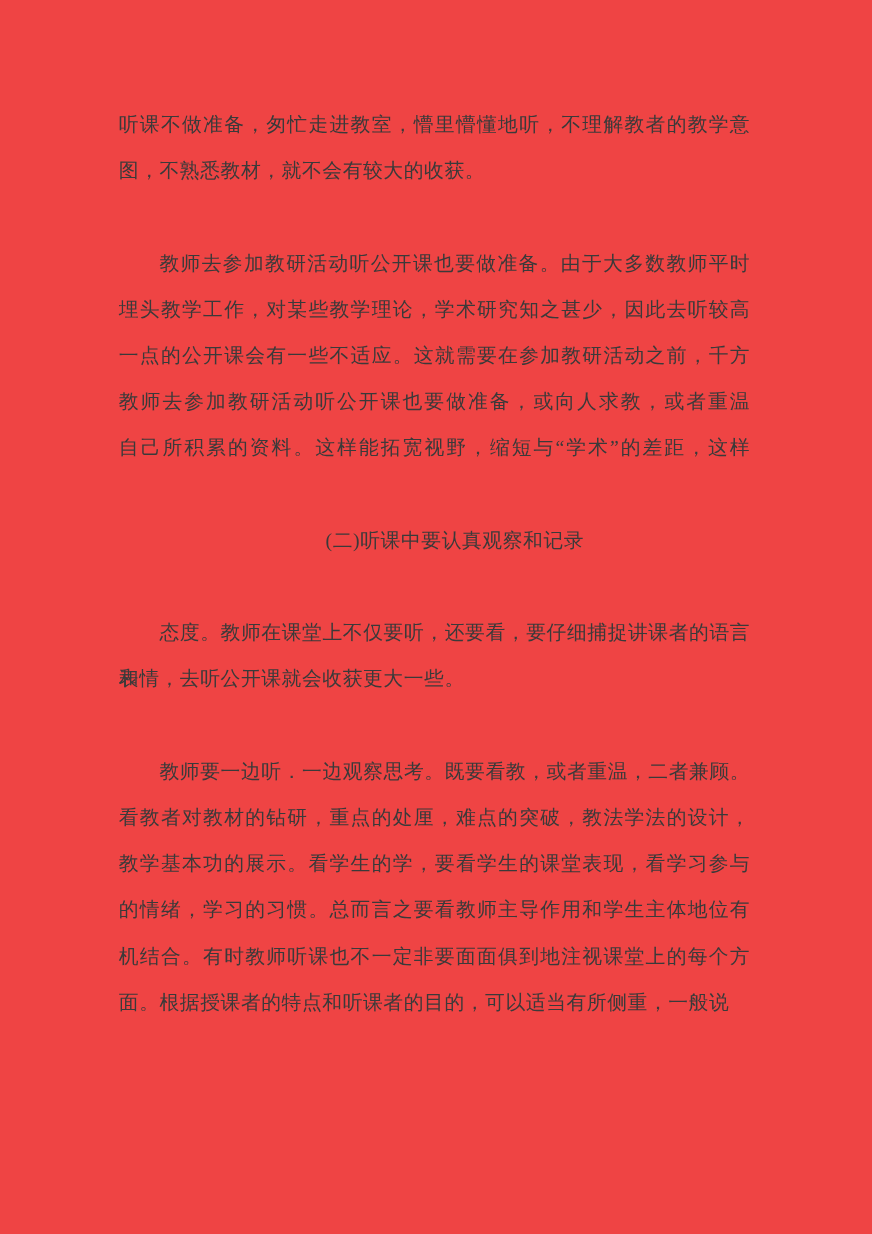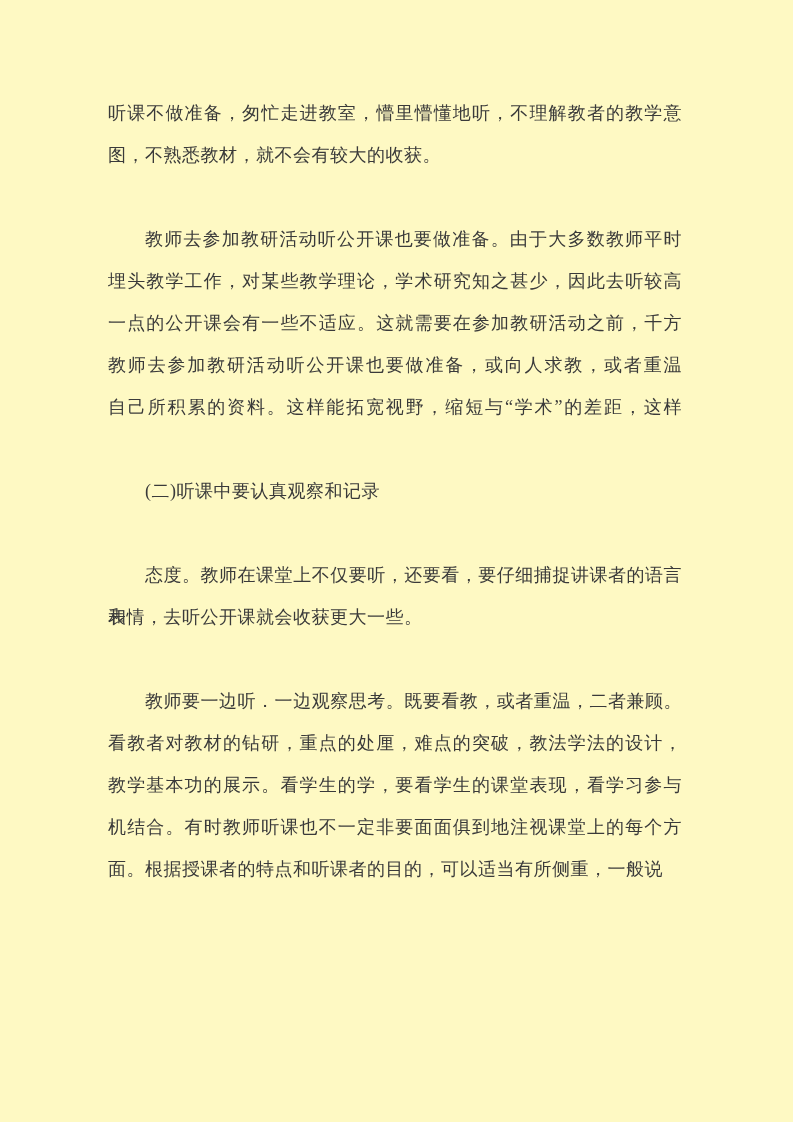--- a/index.html
+++ b/index.html
@@ -4,21 +4,21 @@
 <style>
   html, body {
     margin: 0;
     padding: 0;
     background: #ffffff;
   }
   .page {
     position: relative;
     width: 793px;
     height: 1122px;
-    background: #fef9c3;
+    background: #ef4444;
     overflow: hidden;
     font-family: "Liberation Serif", "DejaVu Serif", serif;
   }
   .content {
     position: absolute;
     left: 108px;
     top: 92px;
     width: 574px;
     font-size: 18px;
     line-height: 42px;
@@ -33,21 +33,21 @@
     text-align: justify;
     height: 42px;
   }
   .line.fill {
     text-align-last: justify;
   }
   .para.indent .line:first-child {
     text-indent: 37px;
   }
   .para.heading .line {
-    text-align: left;
+    text-align: center;
   }
 </style>
 </head>
 <body>
 
 <div class="page">
   <div class="content" id="doc-content">
       <div class="para">
         <div class="line fill">听课不做准备，匆忙走进教室，懵里懵懂地听，不理解教者的教学意</div>
         <div class="line">图，不熟悉教材，就不会有较大的收获。</div>
@@ -63,17 +63,18 @@
         <div class="line">(二)听课中要认真观察和记录</div>
       </div>
       <div class="para indent">
         <div class="line fill">态度。教师在课堂上不仅要听，还要看，要仔细捕捉讲课者的语言和</div>
         <div class="line">表情，去听公开课就会收获更大一些。</div>
       </div>
       <div class="para indent">
         <div class="line fill">教师要一边听．一边观察思考。既要看教，或者重温，二者兼顾。</div>
         <div class="line fill">看教者对教材的钻研，重点的处厘，难点的突破，教法学法的设计，</div>
         <div class="line fill">教学基本功的展示。看学生的学，要看学生的课堂表现，看学习参与</div>
+        <div class="line fill">的情绪，学习的习惯。总而言之要看教师主导作用和学生主体地位有</div>
         <div class="line fill">机结合。有时教师听课也不一定非要面面俱到地注视课堂上的每个方</div>
         <div class="line">面。根据授课者的特点和听课者的目的，可以适当有所侧重，一般说</div>
       </div>
     </div>
 </div>
 
 </body></html>

